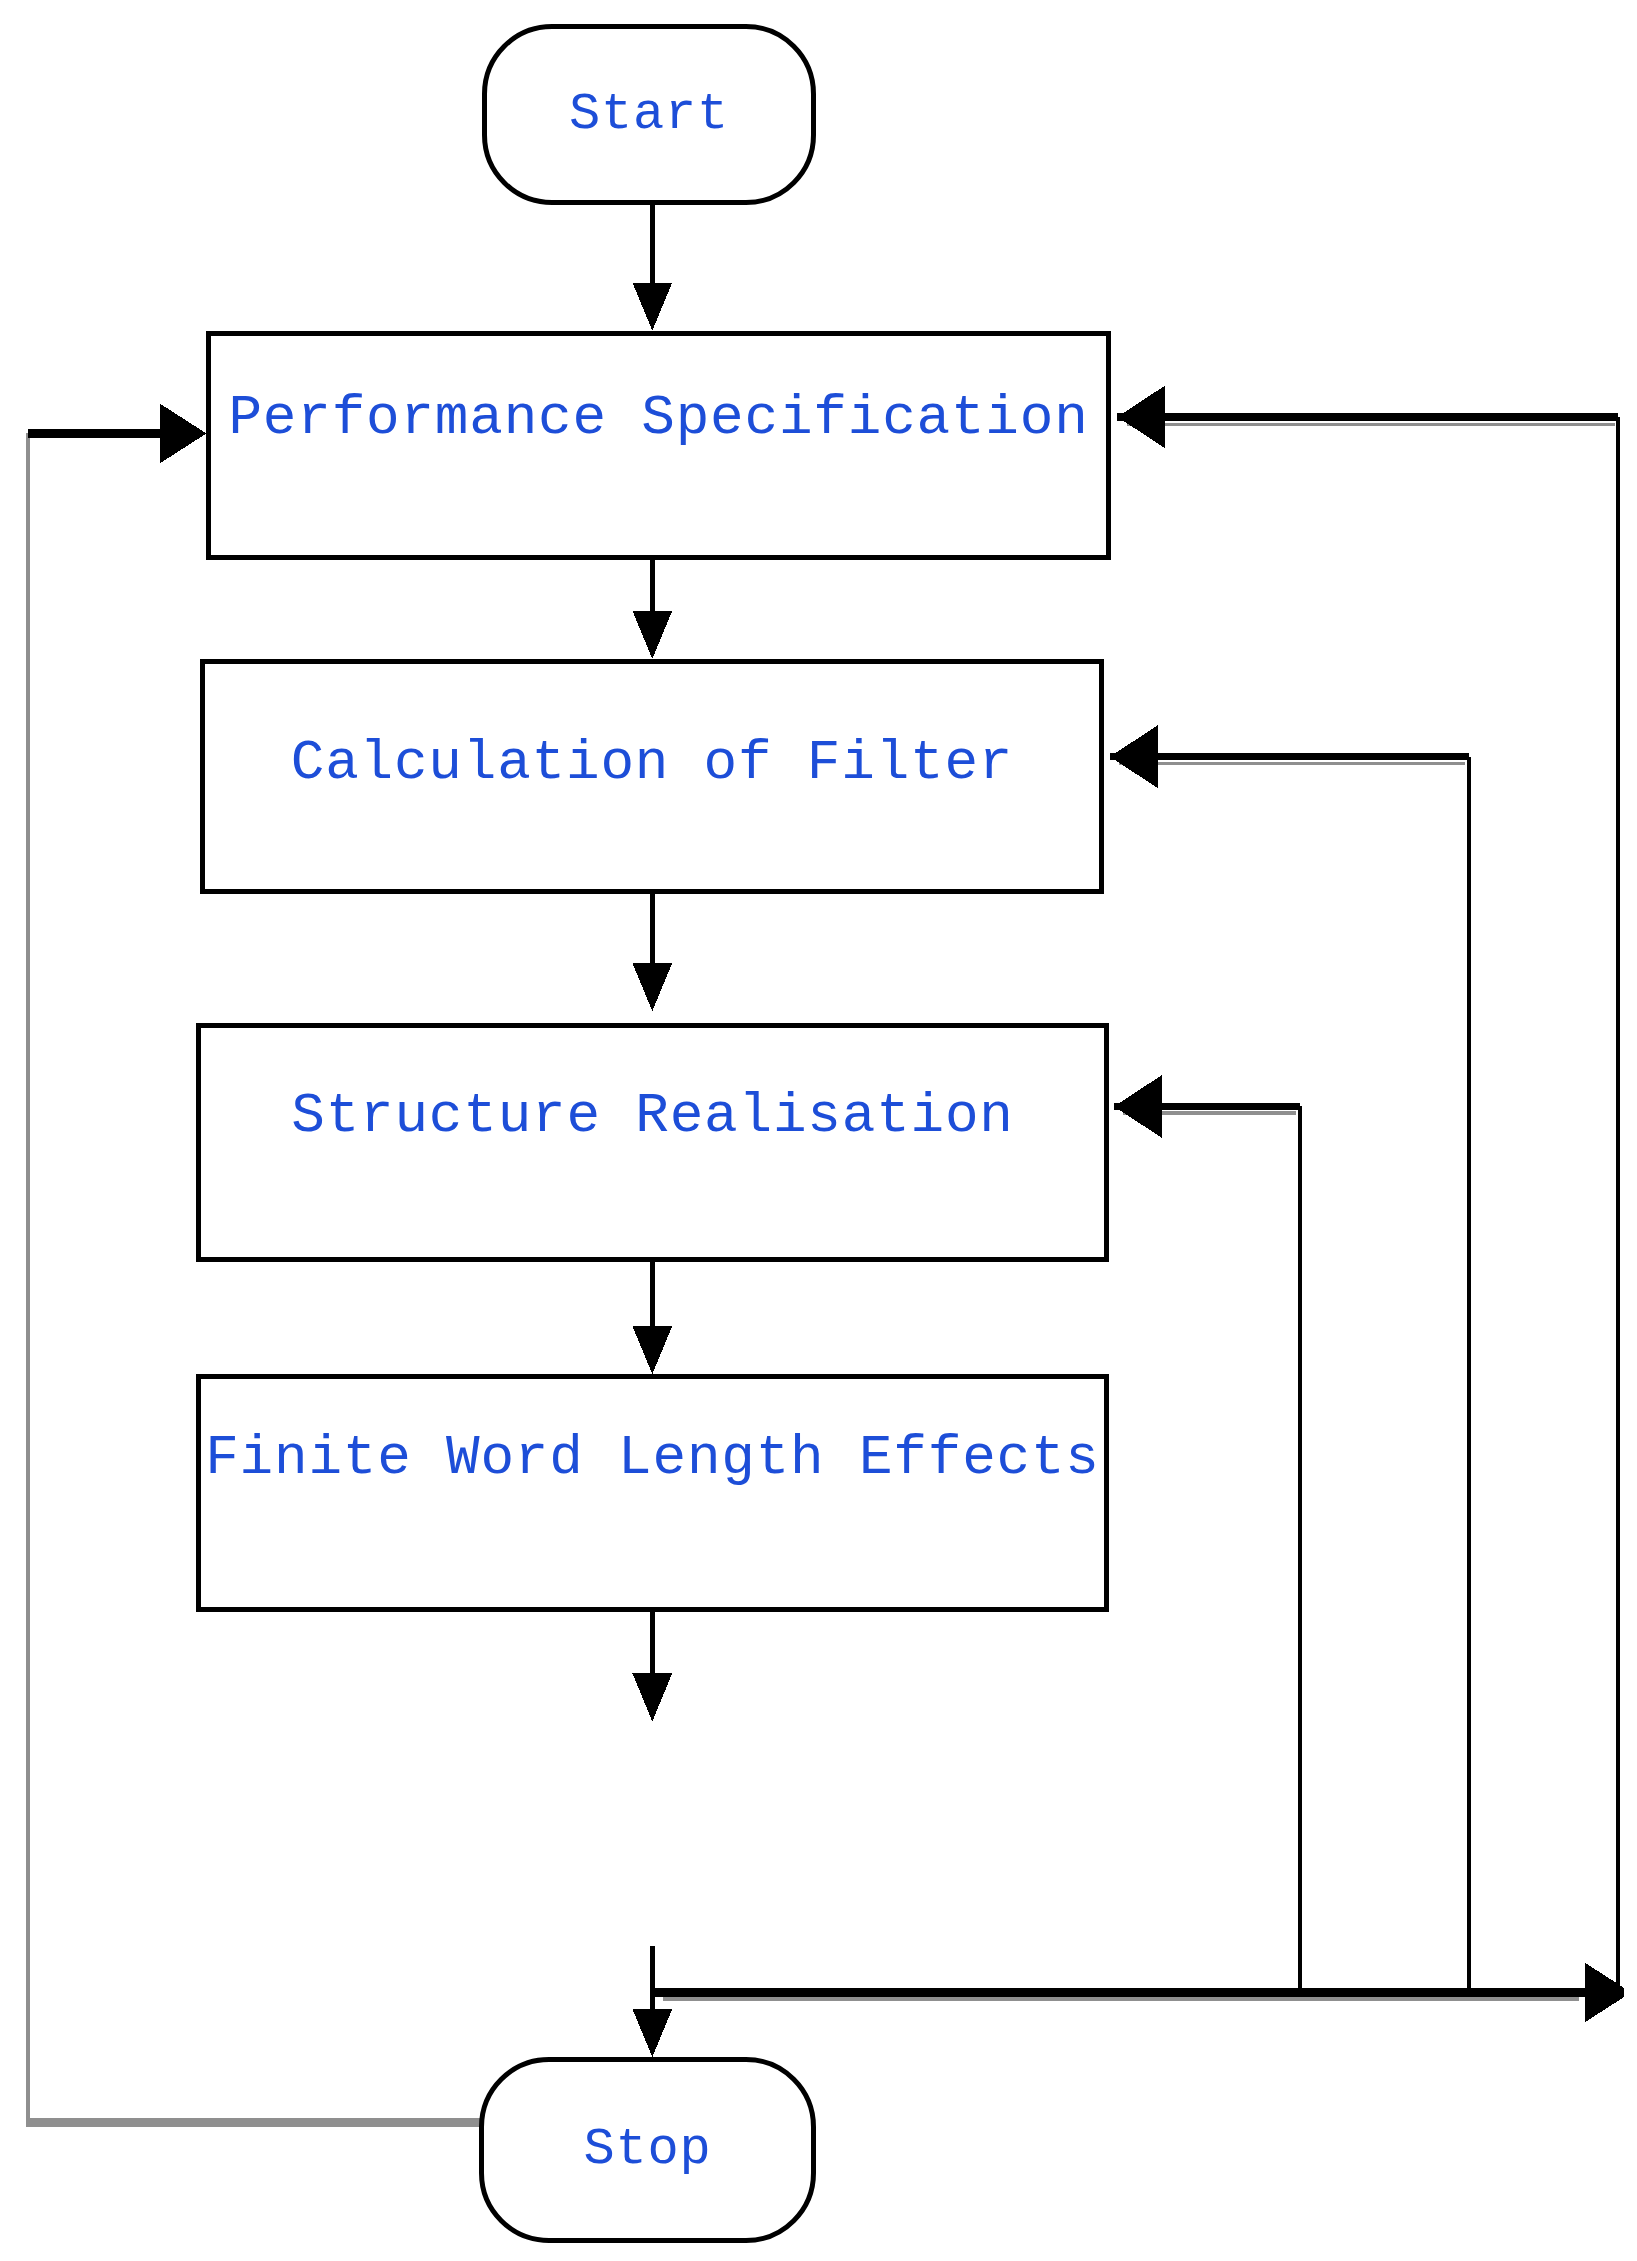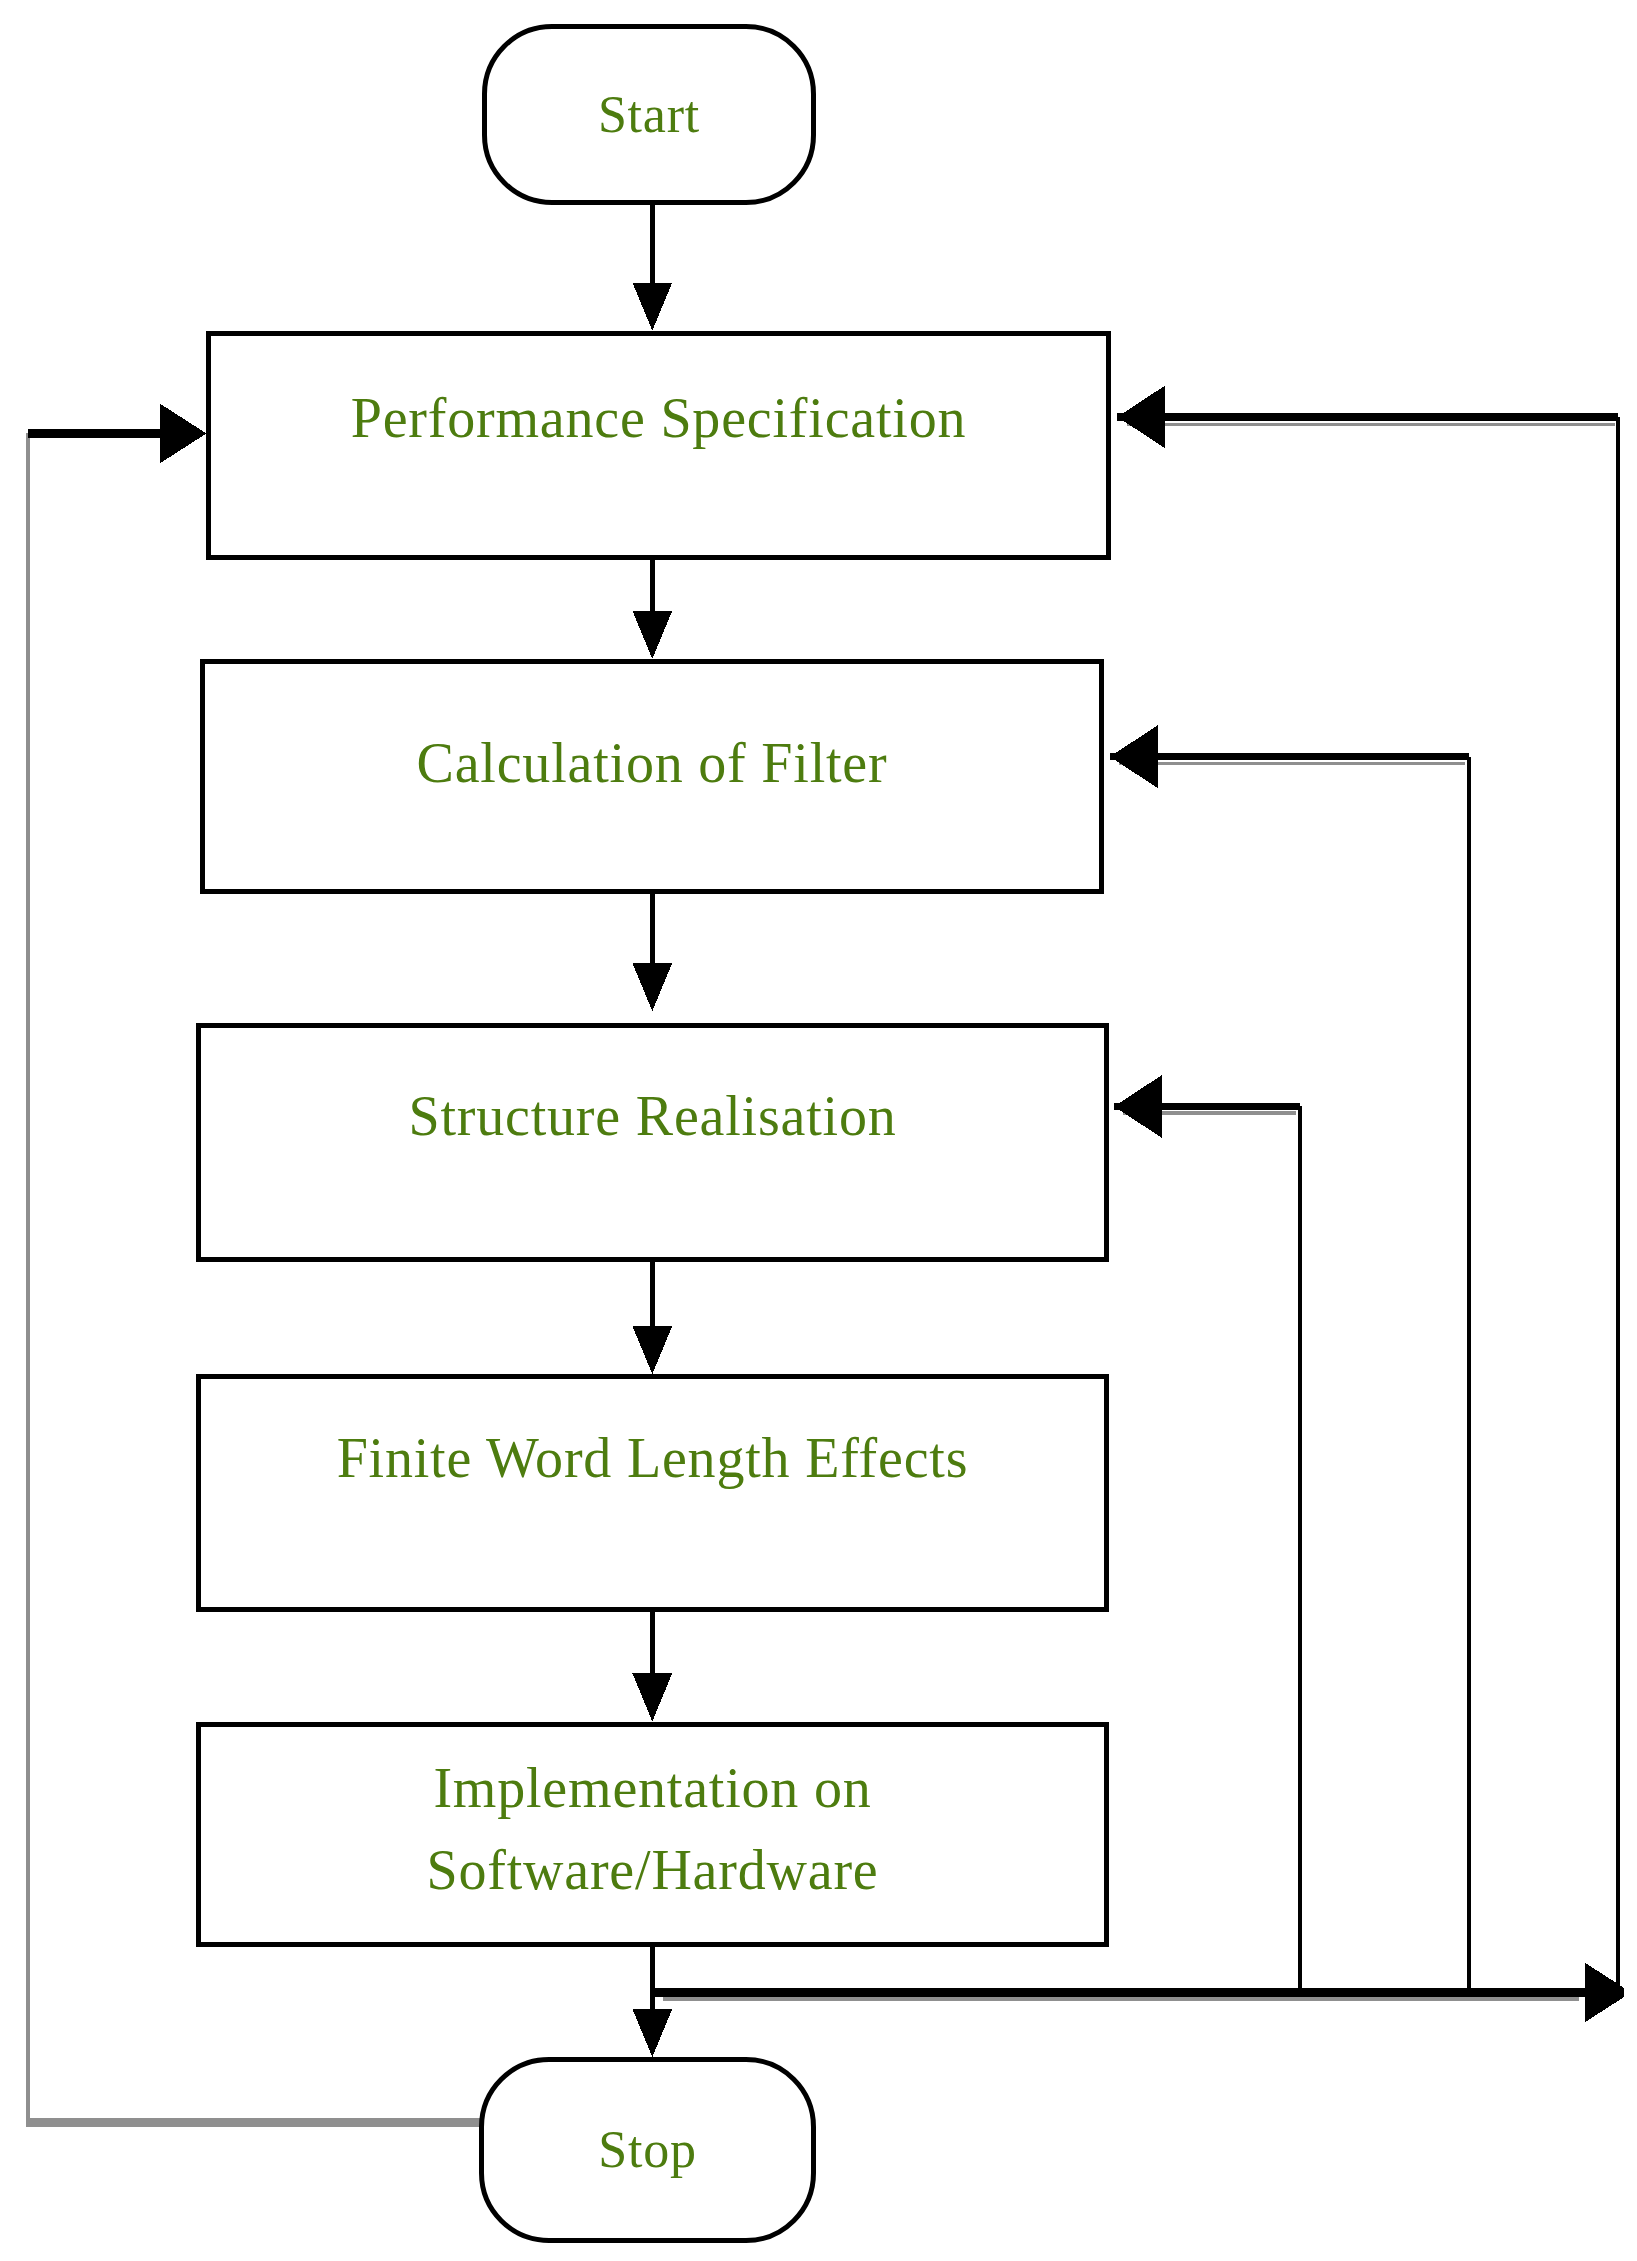--- a/index.html
+++ b/index.html
@@ -2,22 +2,22 @@
 <html style="font-size:13.3px"><head>
 <meta charset="utf-8">
 <style>
   html, body { margin: 0; padding: 0; background: #ffffff; }
   .canvas {
     position: relative;
     width: 1624px;
     height: 2261px;
     background: #ffffff;
     overflow: hidden;
-    font-family: Liberation Serif, serif;
-    color: #4d7c0f;
+    font-family: Liberation Mono, monospace;
+    color: #1d4ed8;
   }
   .connectors {
     position: absolute;
     left: 0; top: 0;
     width: 1637px; height: 2261px;
   }
   .node {
     position: absolute;
     box-sizing: border-box;
     border: 5.8px solid #000000;
@@ -120,25 +120,19 @@
   </div>
 
   <div class="node process" style="left:196px; top:1011px; width:913px; height:239px; padding-bottom:51px;margin-top:12px;">
     <span>Structure Realisation</span>
   </div>
 
   <div class="node process" style="left:196px; top:1374px; width:913px; height:238px; padding-bottom:69px;">
     <span>Finite Word Length Effects</span>
   </div>
 
-  <div class="node process" style="left:196px; top:1722px; width:913px; height:225px; padding-bottom:10px;">
-    <div>
-      <span>Implementation on</span>
-      <span>Software/Hardware</span>
-    </div>
-  </div>
 
   <div class="node terminator" style="left:479px; top:2057px; width:337px; height:186px;">
     <span>Stop</span>
   </div>
 
 </div>
 
 
 </body></html>

